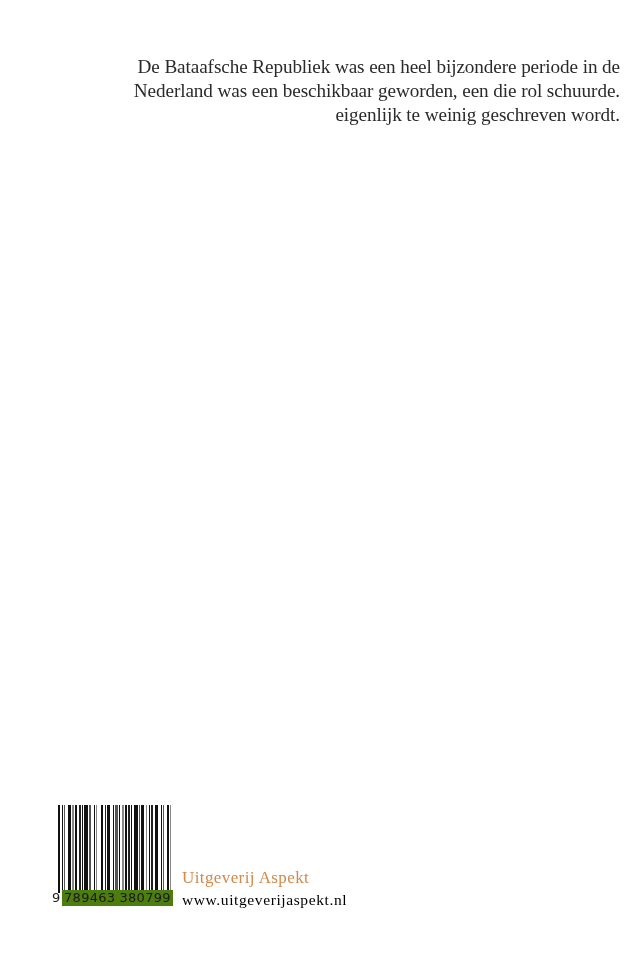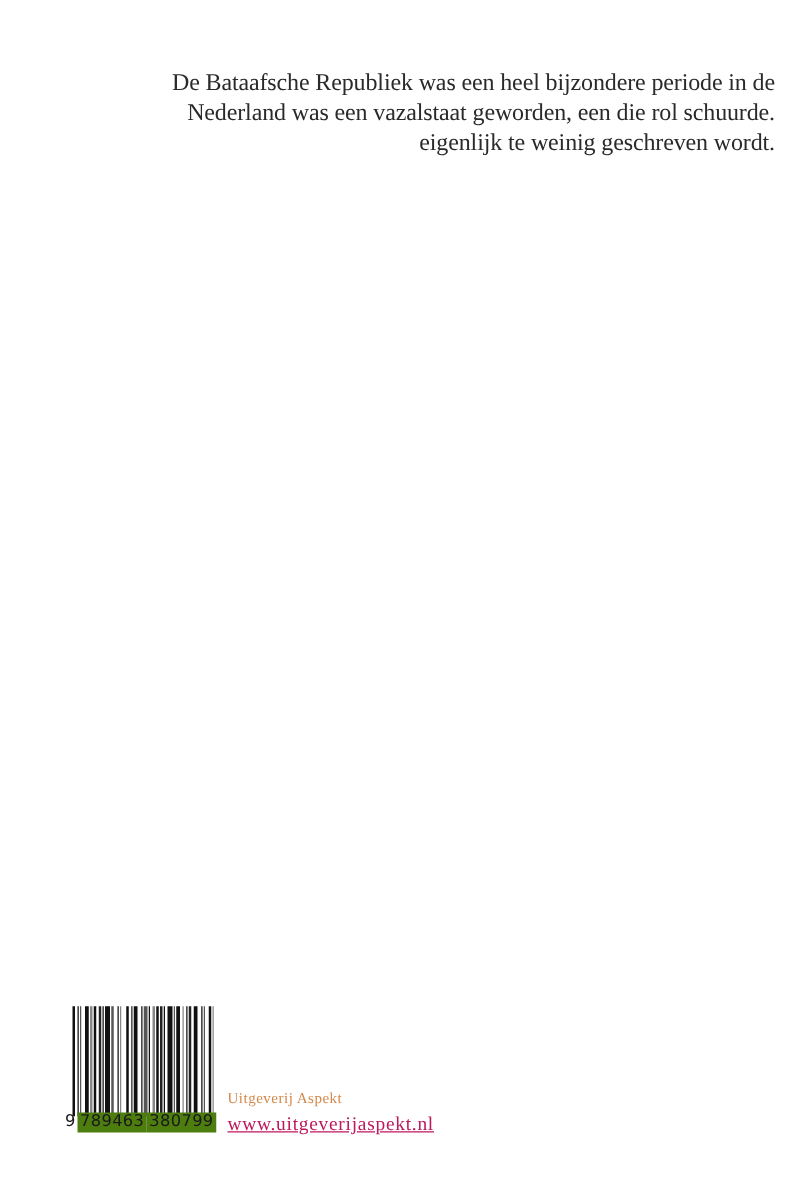--- a/index.html
+++ b/index.html
@@ -67,42 +67,41 @@
     .barcode-digits .d-group {
       padding: 0 2px;
       background: #4d7c0f;
       letter-spacing: 0.3px;
     }
     .publisher {
       position: absolute;
       left: 182px;
       top: 868px;
       color: #d4884a;
-      font-size: 12px;
+      font-size: 17px;
       line-height: 20px;
       letter-spacing: 0.4px;
       text-align: center;
     }
     .website {
       position: absolute;
       left: 182px;
       top: 890px;
-      color: #be185d;
+      color: #000000;
       font-size: 15.5px;
       line-height: 20px;
       letter-spacing: 0.6px;
-      text-decoration: underline;
     }
   </style>
 </head>
 <body>
 
 <div class="blurb">
   <span class="line">De Bataafsche Republiek was een heel bijzondere periode in de</span>
-  <span class="line">Nederland was een vazalstaat geworden, een die rol schuurde.</span>
+  <span class="line">Nederland was een beschikbaar geworden, een die rol schuurde.</span>
   <span class="line">eigenlijk te weinig geschreven wordt.</span>
 </div>
 
 <div class="barcode">
   <div class="barcode-bars" id="barcode-bars">
       <div class="bar" style="width: 2.4px; margin-right: 1.2px; background: rgb(17, 17, 17);"></div>
       <div class="bar" style="width: 1.2px; margin-right: 1.2px; background: rgb(17, 17, 17);"></div>
       <div class="bar" style="width: 1.2px; margin-right: 2.4px; background: rgb(85, 85, 85);"></div>
       <div class="bar" style="width: 3.6px; margin-right: 1.2px; background: rgb(17, 17, 17);"></div>
       <div class="bar" style="width: 1.2px; margin-right: 1.2px; background: rgb(136, 136, 136);"></div>

